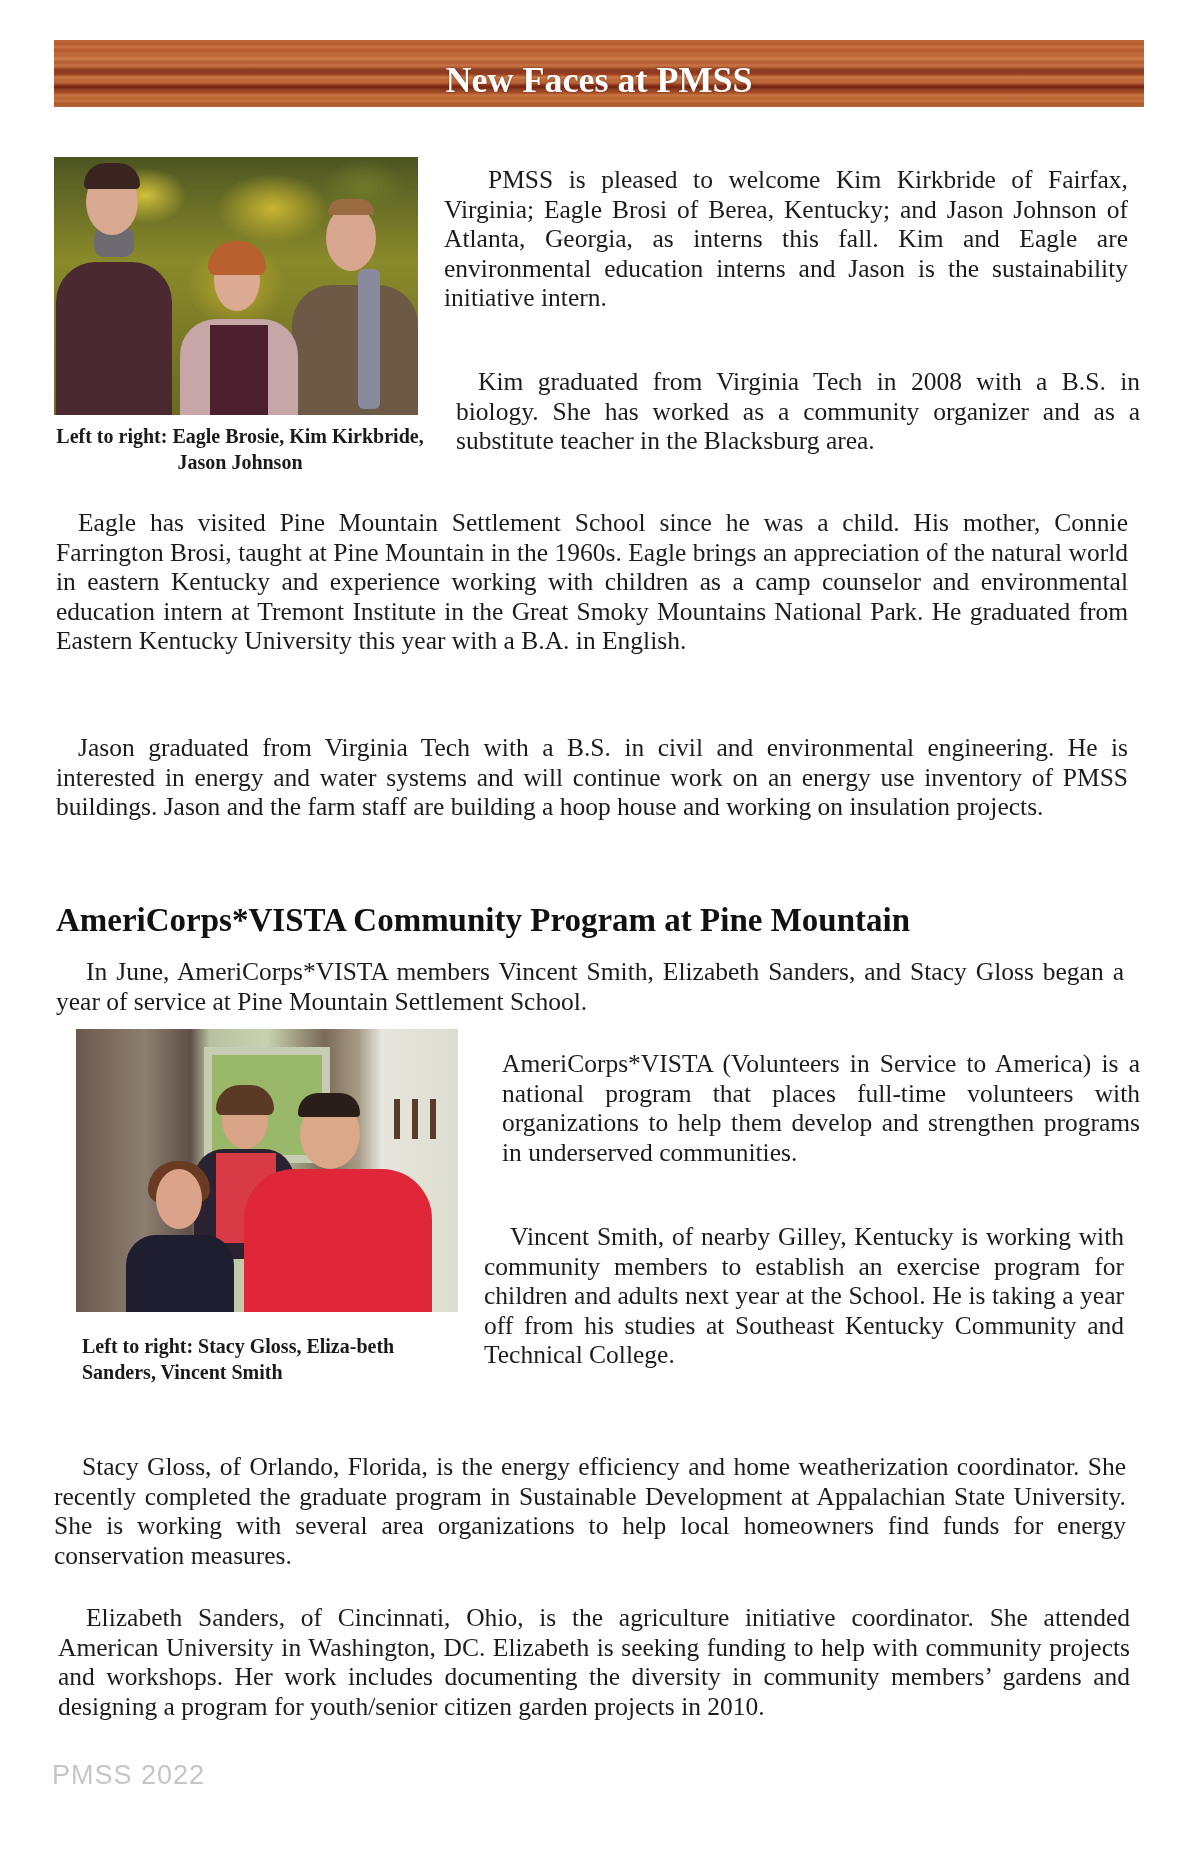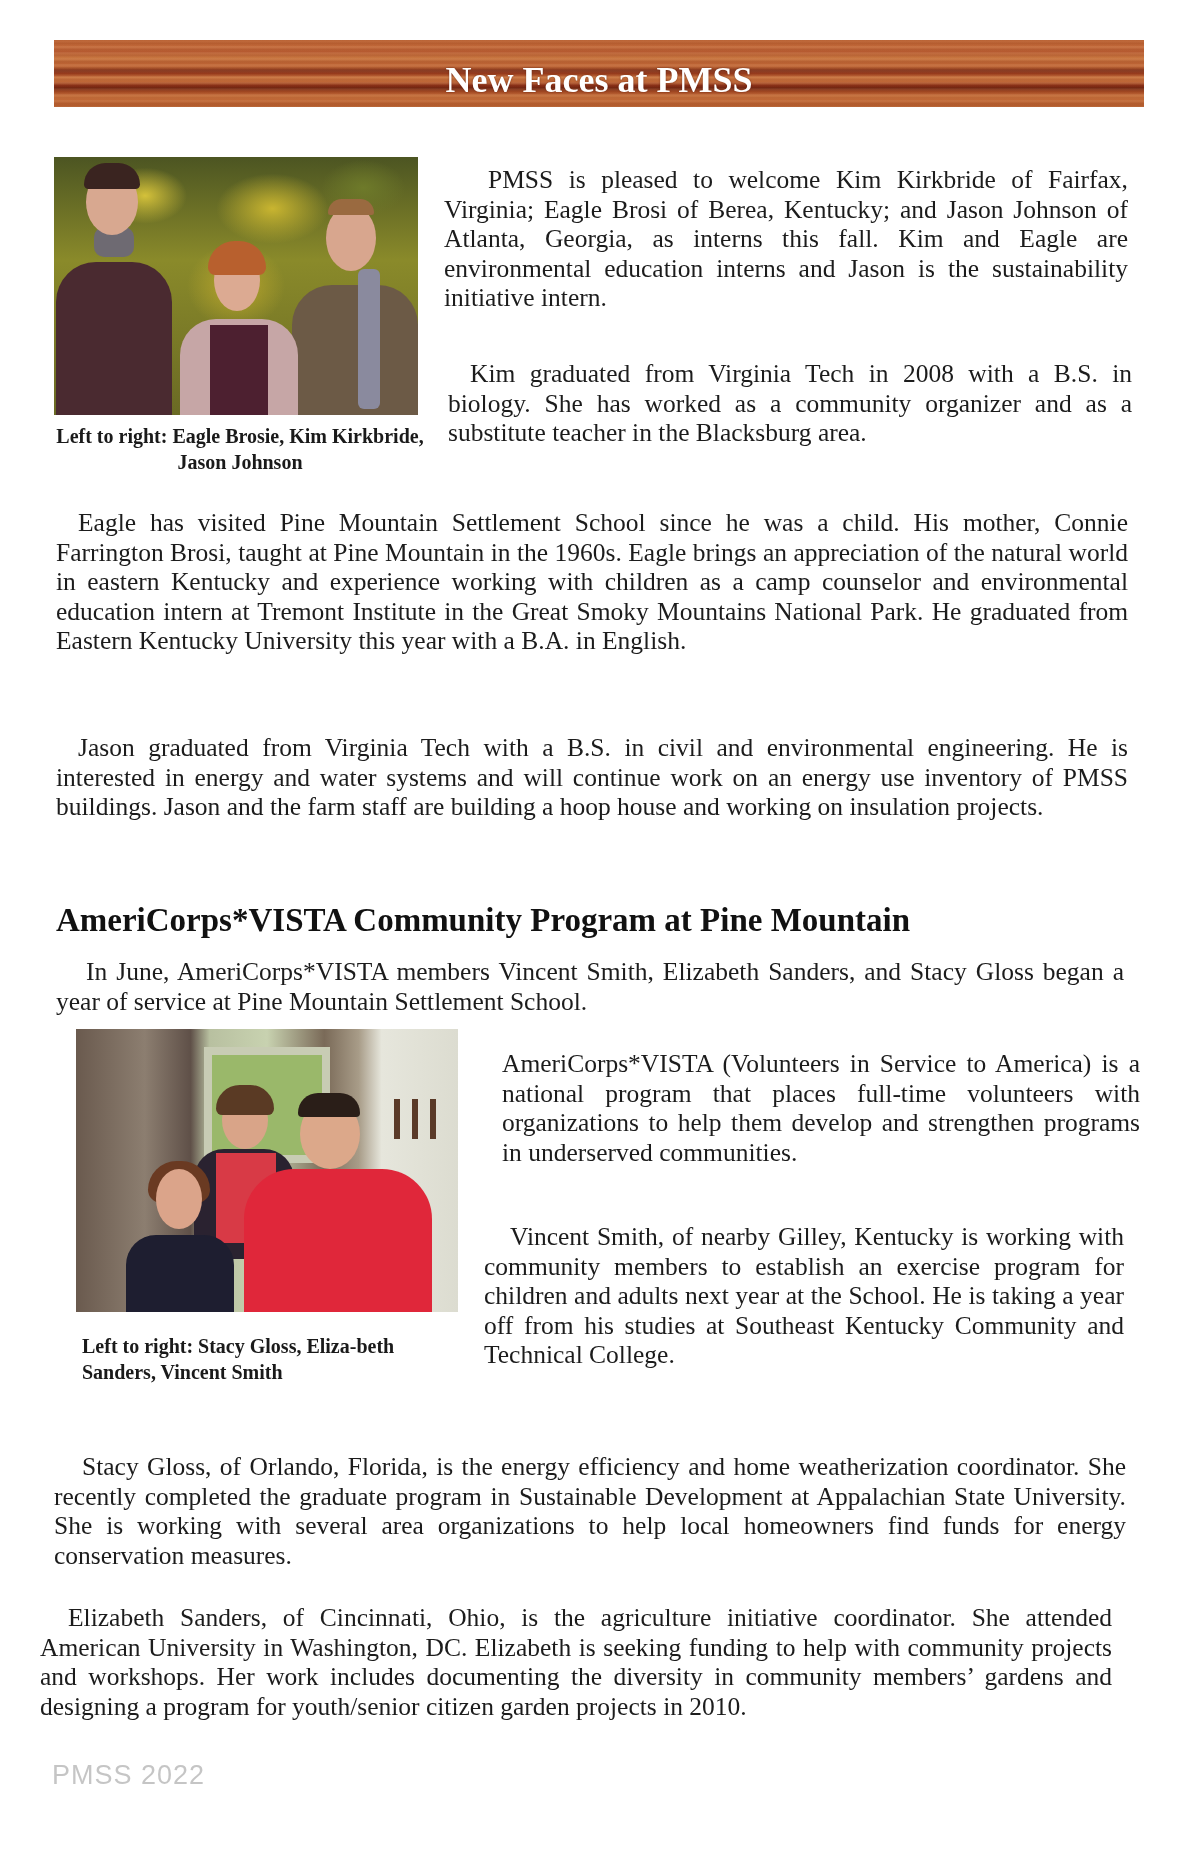--- a/index.html
+++ b/index.html
@@ -82,21 +82,21 @@
   .q2-shirt { left: 140px; top: 124px; width: 60px; height: 90px; background: #d83a46; }
   .q2-head { left: 146px; top: 62px; width: 46px; height: 58px; background: #d9a488; border-radius: 50%; }
   .q2-hair { left: 140px; top: 56px; width: 58px; height: 30px; background: #5a3a24; border-radius: 30px 30px 8px 8px; }
   .q3-body { left: 168px; top: 140px; width: 188px; height: 150px; background: #e0273a; border-radius: 50px 50px 0 0; }
   .q3-head { left: 224px; top: 70px; width: 60px; height: 70px; background: #dca88a; border-radius: 50%; }
   .q3-hair { left: 222px; top: 64px; width: 62px; height: 24px; background: #2a1e18; border-radius: 30px 30px 6px 6px; }
 
   .p-vista { left: 486px; top: 1033px; width: 638px; }
   .p-vincent { left: 484px; top: 1222px; width: 640px; }
   .p-stacy { left: 50px; top: 1448px; width: 1072px; }
-  .p-eliz { left: 40px; top: 1603px; width: 1072px; }
+  .p-eliz { left: 58px; top: 1603px; width: 1072px; }
 
   .watermark {
     position: absolute; left: 52px; top: 1760px; font-family: "Liberation Sans", sans-serif;
     font-size: 27px; color: rgba(150,150,150,0.55); letter-spacing: 1px;
   }
 </style>
 </head>
 <body>
 
 <div class="banner">
@@ -113,21 +113,21 @@
   <div class="person p3-hair"></div>
   <div class="person p3-scarf"></div>
   <div class="person p2-body"></div>
   <div class="person p2-shirt"></div>
   <div class="person p2-head"></div>
   <div class="person p2-hair"></div>
 </div>
 <div class="caption cap1">Left to right: Eagle Brosie, Kim Kirkbride, Jason Johnson</div>
 
 <p class="para p-intro indent" style="margin:0">PMSS is pleased to welcome Kim Kirkbride of Fairfax, Virginia; Eagle Brosi of Berea, Kentucky; and Jason Johnson of Atlanta, Georgia, as interns this fall. Kim and Eagle are environmental education interns and Jason is the sustainability initiative intern.</p>
-<p class="para p-kim indent" style="margin:4px; text-indent:22px">Kim graduated from Virginia Tech in 2008 with a B.S. in biology.  She has worked as a community organizer and as a substitute teacher in the Blacksburg area.</p>
+<p class="para p-kim indent" style="margin:12px; text-indent:22px">Kim graduated from Virginia Tech in 2008 with a B.S. in biology.  She has worked as a community organizer and as a substitute teacher in the Blacksburg area.</p>
 <p class="para p-eagle indent" style="margin:0; text-indent:22px">Eagle has visited Pine Mountain Settlement School since he was a child. His mother, Connie Farrington Brosi, taught at Pine Mountain in the 1960s. Eagle brings an appreciation of the natural world in eastern Kentucky and experience working with children as a camp counselor and environmental education intern at Tremont Institute in the Great Smoky Mountains National Park. He graduated from Eastern Kentucky University this year with a B.A. in English.</p>
 <p class="para p-jason indent" style="margin:0; text-indent:22px">Jason graduated from Virginia Tech with a B.S. in civil and environmental engineering.  He is interested in energy and water systems and will continue work on an energy use inventory of PMSS buildings. Jason and the farm staff are building a hoop house and working on insulation projects.</p>
 
 <h2 class="section-head" style="margin:0">AmeriCorps*VISTA Community Program at Pine Mountain</h2>
 
 <p class="para p-june indent" style="margin:0; text-indent:30px">In June, AmeriCorps*VISTA members Vincent  Smith, Elizabeth Sanders, and Stacy Gloss began a year of service at Pine Mountain Settlement School.</p>
 
 <div class="photo photo2">
   <div class="person window"></div>
   <div class="person door-slot" style="left:318px"></div>

